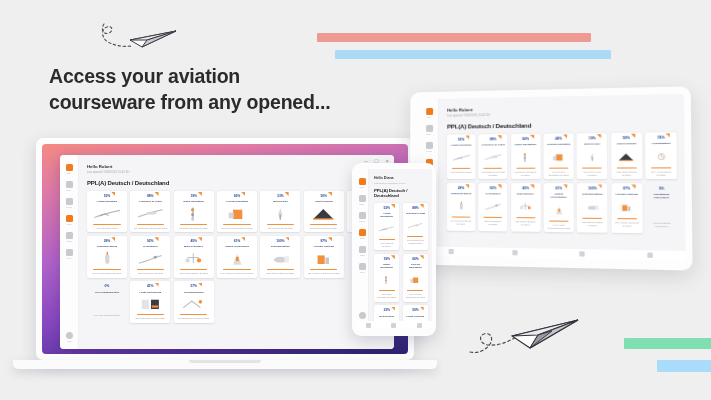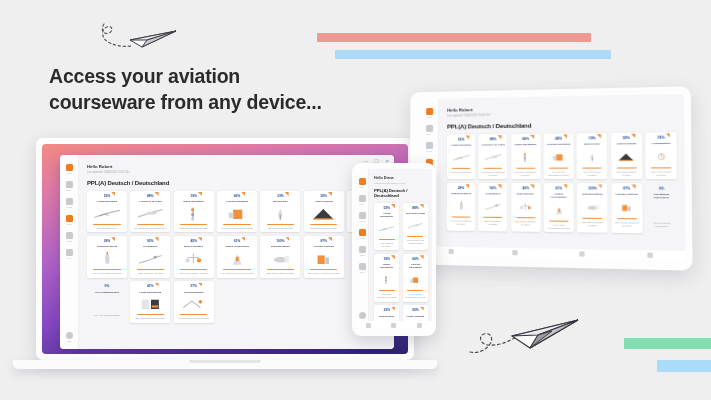--- a/index.html
+++ b/index.html
@@ -148,21 +148,21 @@
   
   .art { width:100%; height:100%; position:relative; }
   .art svg { width:100%; height:100%; display:block; }
 </style>
 </head>
 <body>
 
 <div class="stage">
 
   <div class="headline">Access your aviation
-courseware from any device...</div>
+courseware from any opened...</div>
 
   <div class="bar bar-red"></div>
   <div class="bar bar-blue1"></div>
   <div class="bar bar-green"></div>
   <div class="bar bar-blue2"></div>
 
   <div class="plane plane-1">
     <svg width="86" height="42" viewBox="0 0 86 42">
       <path d="M8 8 C4 14, 8 19, 13 17 C18 15, 16 9, 11 11 C5 13, 5 22, 12 26 C19 30, 28 31, 36 30" fill="none" stroke="#4a4a52" stroke-width="1.1" stroke-linecap="round" stroke-dasharray="2.4 2.6"></path>
       <path d="M34 24 L80 15 L46 31 Z" fill="#fff" stroke="#3b3b43" stroke-width="1"></path>

